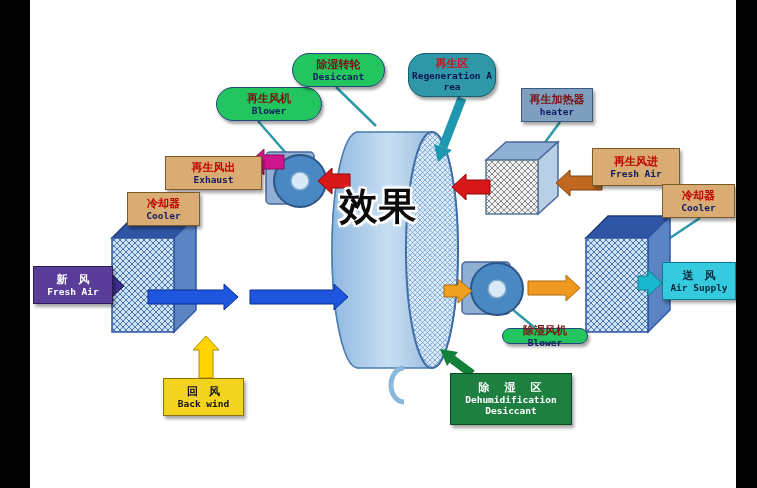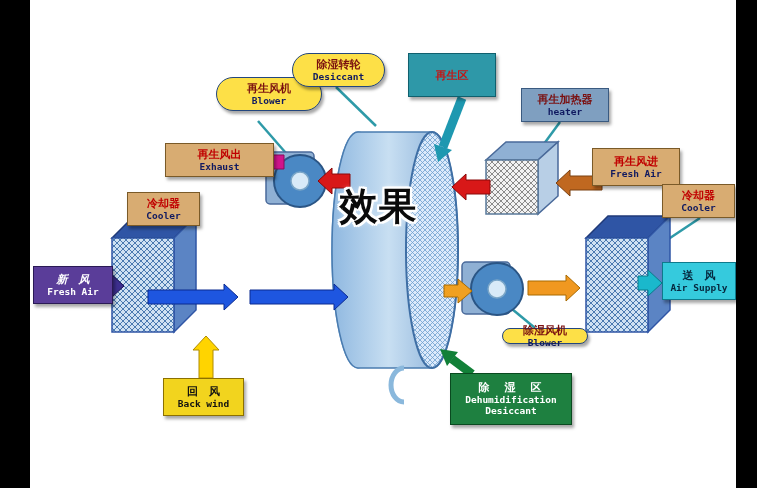--- a/index.html
+++ b/index.html
@@ -15,38 +15,38 @@
 
   .lbl{
     position:absolute;z-index:10;border:1px solid #234;
     box-shadow:2px 3px 3px rgba(0,0,0,0.35);
     display:flex;flex-direction:column;align-items:center;justify-content:center;
     text-align:center;line-height:1.18;box-sizing:border-box;padding:1px 2px;
   }
   .lbl .zh{font-weight:bold;font-size:11px;font-family:"Liberation Sans","DejaVu Sans",sans-serif;white-space:nowrap;}
   .lbl .en{font-weight:bold;font-size:9.5px;font-family:"DejaVu Sans Mono","Liberation Mono",monospace;}
 
-  .lbl-blue{background:#fde047;border-color:#24477e;border-radius:17px;}
+  .lbl-blue{background:#22c55e;border-color:#24477e;border-radius:17px;}
   .lbl-blue .zh{color:#7a1010;}
   .lbl-blue .en{color:#101a60;}
 
   .lbl-slate{background:#7f9fc0;border-color:#3a5a80;}
   .lbl-slate .zh{color:#7a1010;}
   .lbl-slate .en{color:#101a60;}
 
-  .lbl-teal{background:#2e98a8;border-color:#10606e;}
+  .lbl-teal{background:#2e98a8;border-color:#10606e;border-radius:17px;}
   .lbl-teal .zh{color:#c01818;}
   .lbl-teal .en{color:#0c1650;}
 
   .lbl-tan{background:#d8ac72;border-color:#7a5a28;}
   .lbl-tan .zh{color:#c00000;}
   .lbl-tan .en{color:#101a60;}
 
   .lbl-purple{background:#5a3d99;border-color:#2a1a55;}
-  .lbl-purple .zh{color:#ffffff;font-style:italic;}
+  .lbl-purple .zh{color:#ffffff;}
   .lbl-purple .en{color:#ffffff;}
 
   .lbl-cyan{background:#35cadd;border-color:#0e7a8c;}
   .lbl-cyan .zh{color:#06283e;font-family:Liberation Serif, serif;}
   .lbl-cyan .en{color:#06283e;}
 
   .lbl-yellow{background:#f2d41e;border-color:#8c7000;}
   .lbl-yellow .zh{color:#111;}
   .lbl-yellow .en{color:#111;}
 
@@ -156,40 +156,41 @@
       <line x1="462" y1="98" x2="443" y2="147" stroke="#1e98b0" stroke-width="9"></line>
       <polygon points="438,162 434,144 452,150" fill="#1e98b0"></polygon>
     </g>
 
     <g>
       <line x1="472" y1="374" x2="452" y2="359" stroke="#128038" stroke-width="9"></line>
       <polygon points="440,349 458,352 447,366" fill="#128038"></polygon>
     </g>
   </svg>
 
-  <div class="lbl lbl-blue" style="left:216px;top:77px;width:106px;height:34px">
+  <div class="lbl lbl-blue" style="left:216px;top:87px;width:106px;height:34px">
     <span class="zh">再生风机</span>
     <span class="en">Blower</span>
   </div>
 
   <div class="lbl lbl-blue" style="left:292px;top:53px;width:93px;height:34px">
     <span class="zh">除湿转轮</span>
     <span class="en">Desiccant</span>
   </div>
 
   <div class="lbl lbl-teal" style="left:408px;top:53px;width:88px;height:44px">
     <span class="zh">再生区</span>
-  </div>
-
-  <div class="lbl lbl-slate" style="left:521px;top:88px;width:88px;height:34px">
+    <span class="en" style="word-break:break-all">Regeneration Area</span>
+  </div>
+
+  <div class="lbl lbl-slate" style="left:521px;top:88px;width:72px;height:34px">
     <span class="zh">再生加热器</span>
     <span class="en">heater</span>
   </div>
 
-  <div class="lbl lbl-tan" style="left:165px;top:143px;width:109px;height:34px">
+  <div class="lbl lbl-tan" style="left:165px;top:156px;width:97px;height:34px">
     <span class="zh">再生风出</span>
     <span class="en">Exhaust</span>
   </div>
 
   <div class="lbl lbl-tan" style="left:127px;top:192px;width:73px;height:34px">
     <span class="zh">冷却器</span>
     <span class="en">Cooler</span>
   </div>
 
   <div class="lbl lbl-purple" style="left:33px;top:266px;width:80px;height:38px">

